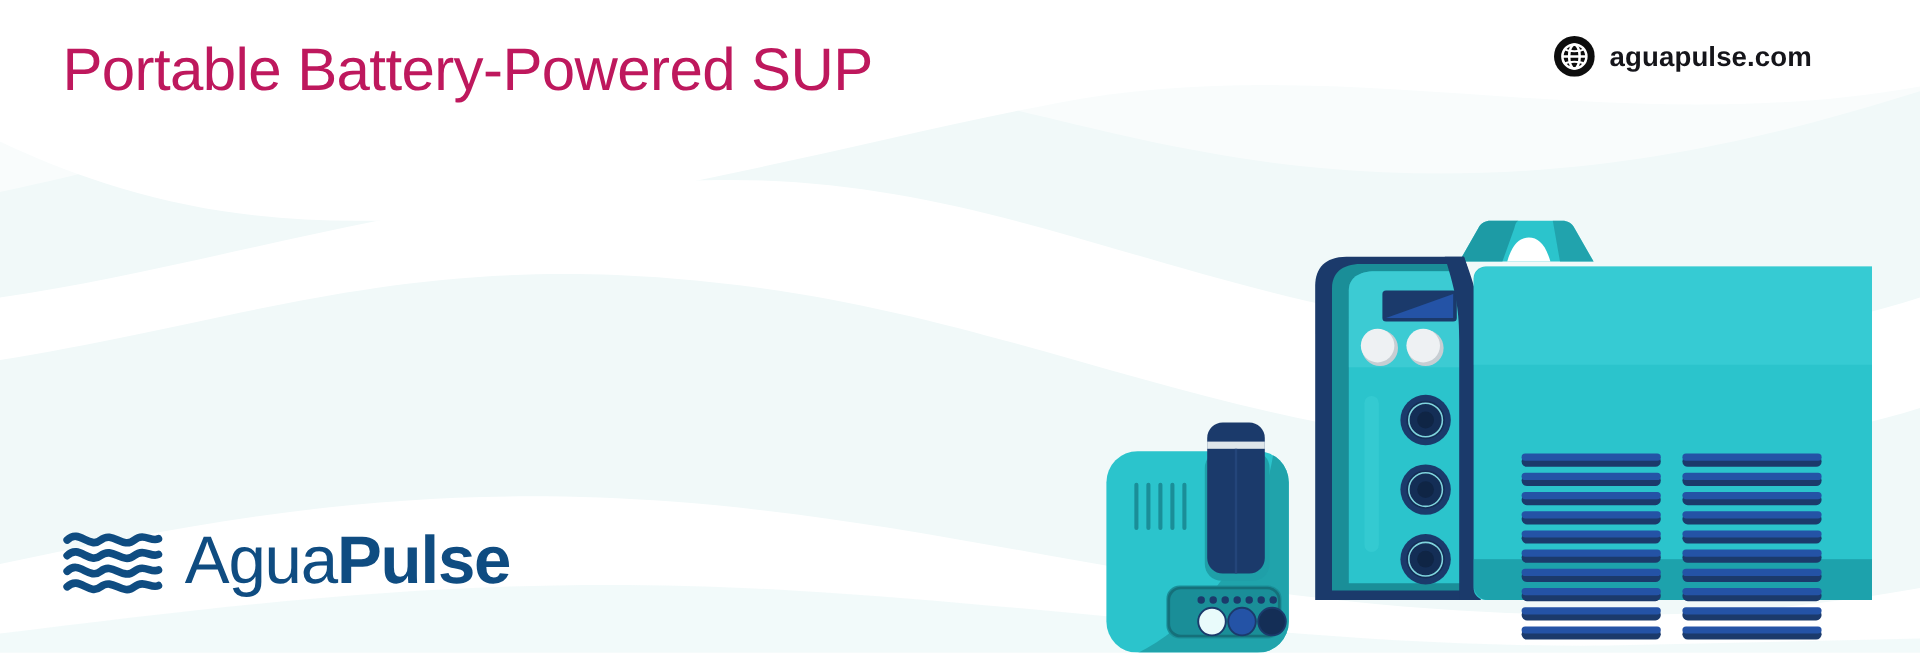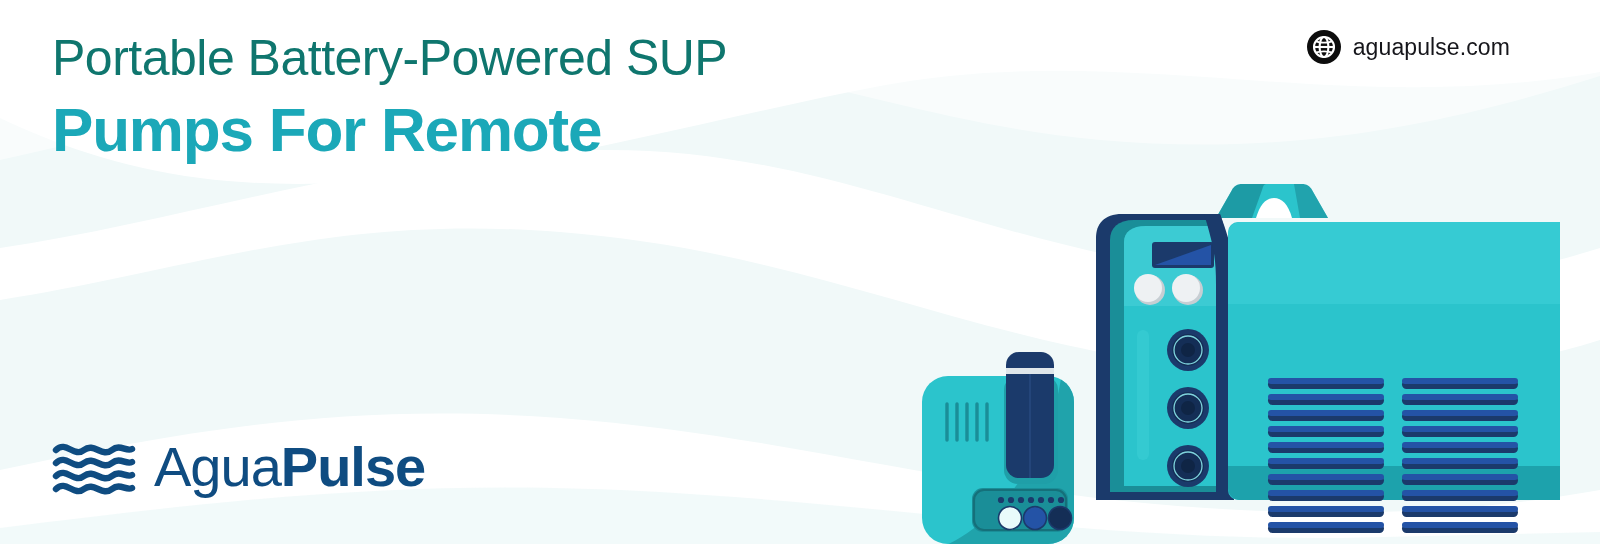--- a/index.html
+++ b/index.html
@@ -29,21 +29,21 @@
   }
   .hl-line {
     display: block;
     letter-spacing: -0.5px;
     white-space: nowrap;
   }
   .hl-line-1 {
     font-size: 50px;
     font-weight: 400;
     line-height: 64px;
-    color: #0f766e;
+    color: #be185d;
   }
   .hl-line-2, .hl-line-3 {
     font-size: 62px;
     font-weight: 700;
     line-height: 80px;
     color: #1ba8b8;
     letter-spacing: -1.2px;
   }
 
   
@@ -54,21 +54,21 @@
     align-items: center;
     gap: 12px;
     z-index: 6;
   }
   #url-badge .globe {
     width: 34px; height: 34px;
     display: block;
   }
   #url-text {
     font-size: 23px;
-    font-weight: 400;
+    font-weight: 700;
     color: #15151a;
     letter-spacing: 0.1px;
   }
 
   
   #logo {
     position: absolute;
     left: 52px; bottom: 46px;
     display: flex;
     align-items: center;
@@ -105,21 +105,20 @@
     <rect x="0" y="0" width="1600" height="544" fill="#f1f9f9"></rect>
     <path d="M0,0 L1600,0 L1600,72 C1340,118 1120,40 880,86 C660,128 420,206 200,178 C120,168 50,142 0,118 Z" fill="#ffffff"></path>
     <path d="M0,160 C220,112 360,60 560,54 C760,48 900,122 1100,140 C1300,158 1460,120 1600,76 L1600,0 L0,0 Z" fill="#ffffff" opacity="0.55"></path>
     <path d="M0,300 C200,268 330,214 560,232 C820,252 980,350 1240,372 C1400,386 1510,368 1600,340 L1600,248 C1480,286 1360,296 1200,272 C960,236 820,148 600,150 C380,152 190,220 0,248 Z" fill="#ffffff"></path>
     <path d="M0,470 C180,432 340,402 560,418 C800,436 980,498 1240,510 C1400,518 1510,506 1600,490 L1600,544 L0,544 Z" fill="#ffffff"></path>
     <path d="M0,528 C240,498 420,478 660,492 C900,506 1100,540 1340,538 L1600,532 L1600,544 L0,544 Z" fill="#f1f9f9" opacity="0.9"></path>
   </svg>
 
   <div id="headline">
     <span class="hl-line hl-line-1">Portable Battery-Powered SUP</span>
-    <span class="hl-line hl-line-2">Pumps For Remote</span>
   </div>
 
   <div id="url-badge">
     <svg class="globe" viewBox="0 0 34 34" aria-hidden="true">
       <circle cx="17" cy="17" r="17" fill="#0d0d0d"></circle>
       <circle cx="17" cy="17" r="10" fill="none" stroke="#ffffff" stroke-width="2.1"></circle>
       <ellipse cx="17" cy="17" rx="4.4" ry="10" fill="none" stroke="#ffffff" stroke-width="2.1"></ellipse>
       <line x1="7" y1="17" x2="27" y2="17" stroke="#ffffff" stroke-width="2.1"></line>
       <path d="M9.3 11.2 C12.4 13.1 21.6 13.1 24.7 11.2" fill="none" stroke="#ffffff" stroke-width="1.7"></path>
       <path d="M9.3 22.8 C12.4 20.9 21.6 20.9 24.7 22.8" fill="none" stroke="#ffffff" stroke-width="1.7"></path>

